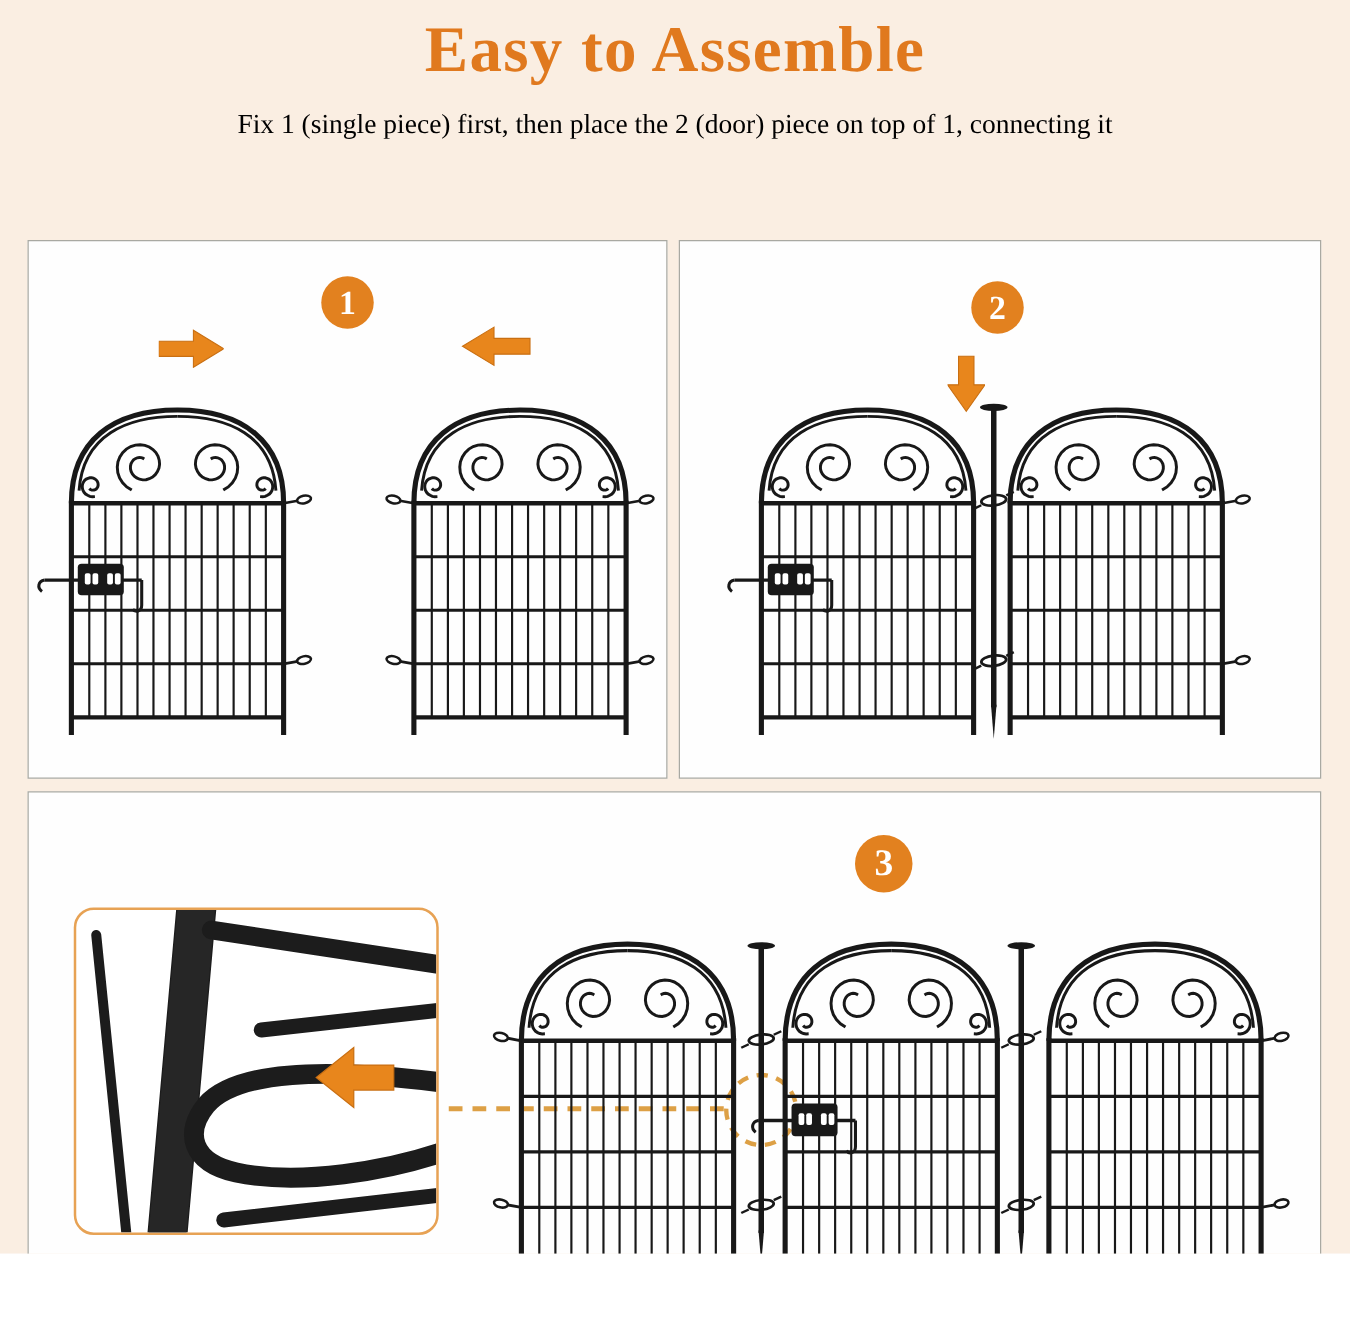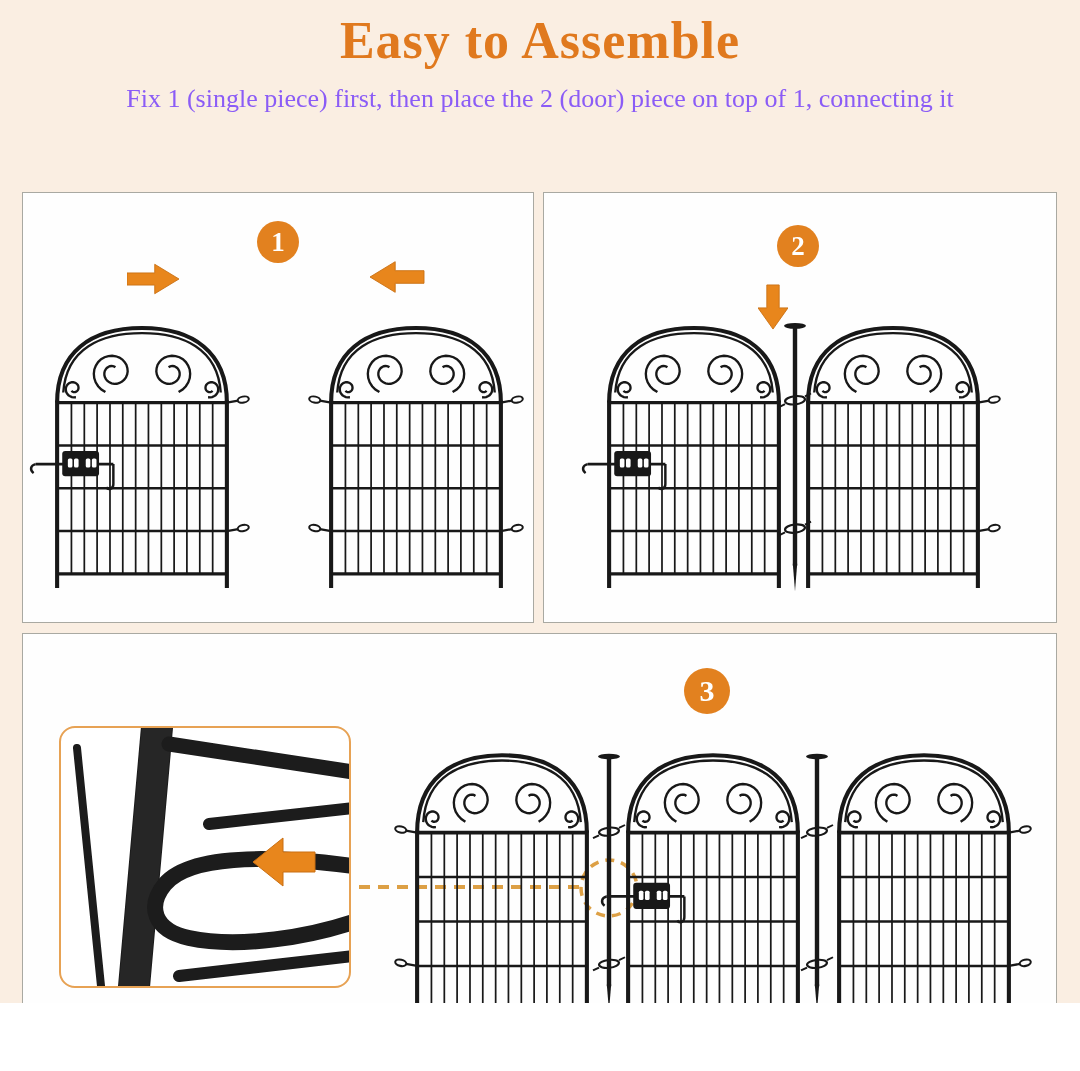--- a/index.html
+++ b/index.html
@@ -12,21 +12,21 @@
   }
   .header{position:absolute;left:0;top:0;width:1080px;text-align:center;}
   .title{
     margin:12px 0 0 0;
     font-size:52px;line-height:58px;font-weight:700;
     color:#e0791e;letter-spacing:1px;
     font-family:"Liberation Serif",serif;
   }
   .sub{
     margin:0;padding:0;
-    font-size:26px;line-height:42px;color:#8b5cf6;
+    font-size:22px;line-height:42px;color:#000000;
     font-family:"Liberation Serif",serif;
   }
   .sub.first{margin-top:8px;}
   .panel{
     position:absolute;background:#fefefe;
     border:1px solid #a9a9a2;box-sizing:border-box;
   }
   .panel-1{left:22px;top:192px;width:512px;height:431px;}
   .panel-2{left:543px;top:192px;width:514px;height:431px;}
   .panel-3{left:22px;top:633px;width:1035px;height:427px;}

